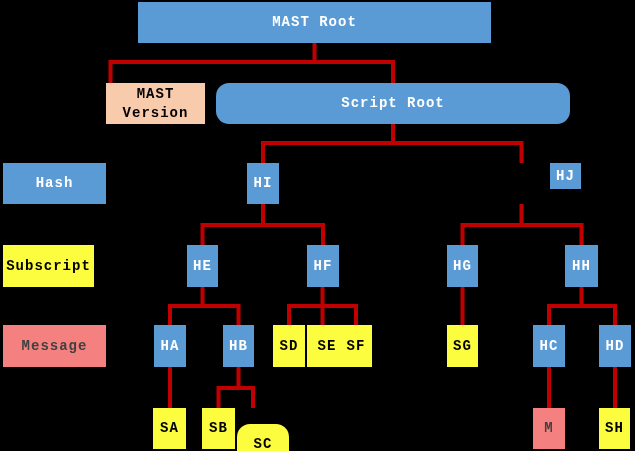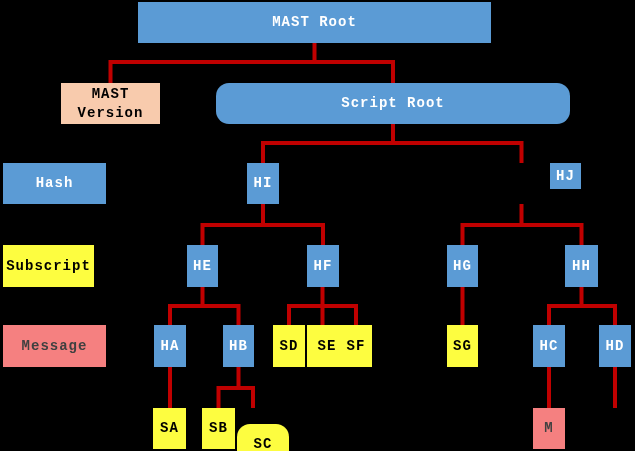--- a/index.html
+++ b/index.html
@@ -27,21 +27,21 @@
     align-items: center;
     justify-content: center;
     text-align: center;
     font-weight: bold;
     font-size: 14px;
     letter-spacing: 1px;
     line-height: 19px;
     box-sizing: border-box;
   }
   .t-hash     { background: #5b9bd5; color: #ffffff; }
-  .t-version  { background: #f8cbad; color: #000000; }
+  .t-version  { background: #f8cbad; color: #000000; margin-left: 45px; }
   .t-subscript{ background: #fdfd40; color: #000000; }
   .t-message  { background: #f58080; color: #404040; }
 
   
   .n-mast-root      { left:138px; top:2px;   width:353px; height:41px; }
   .n-mast-version   { left:61px;  top:83px;  width:99px;  height:41px; }
   .n-script-root    { left:216px; top:83px;  width:354px; height:41px;border-radius:13px; }
   .n-legend-hash    { left:3px;   top:163px; width:103px; height:41px; }
   .n-hi             { left:247px; top:163px; width:32px;  height:41px; }
   .n-hj             { left:506px; top:163px; width:31px;  height:26px;margin-left:44px; }
@@ -107,14 +107,15 @@
   <div class="node t-subscript n-se">SE</div>
   <div class="node t-subscript n-sf">SF</div>
   <div class="node t-subscript n-sg">SG</div>
   <div class="node t-hash n-hc">HC</div>
   <div class="node t-hash n-hd">HD</div>
 
   <div class="node t-subscript n-sa">SA</div>
   <div class="node t-subscript n-sb">SB</div>
   <div class="node t-subscript n-sc">SC</div>
   <div class="node t-message n-m">M</div>
+  <div class="node t-subscript n-sh">SH</div>
 
 </div>
 
 </body></html>

